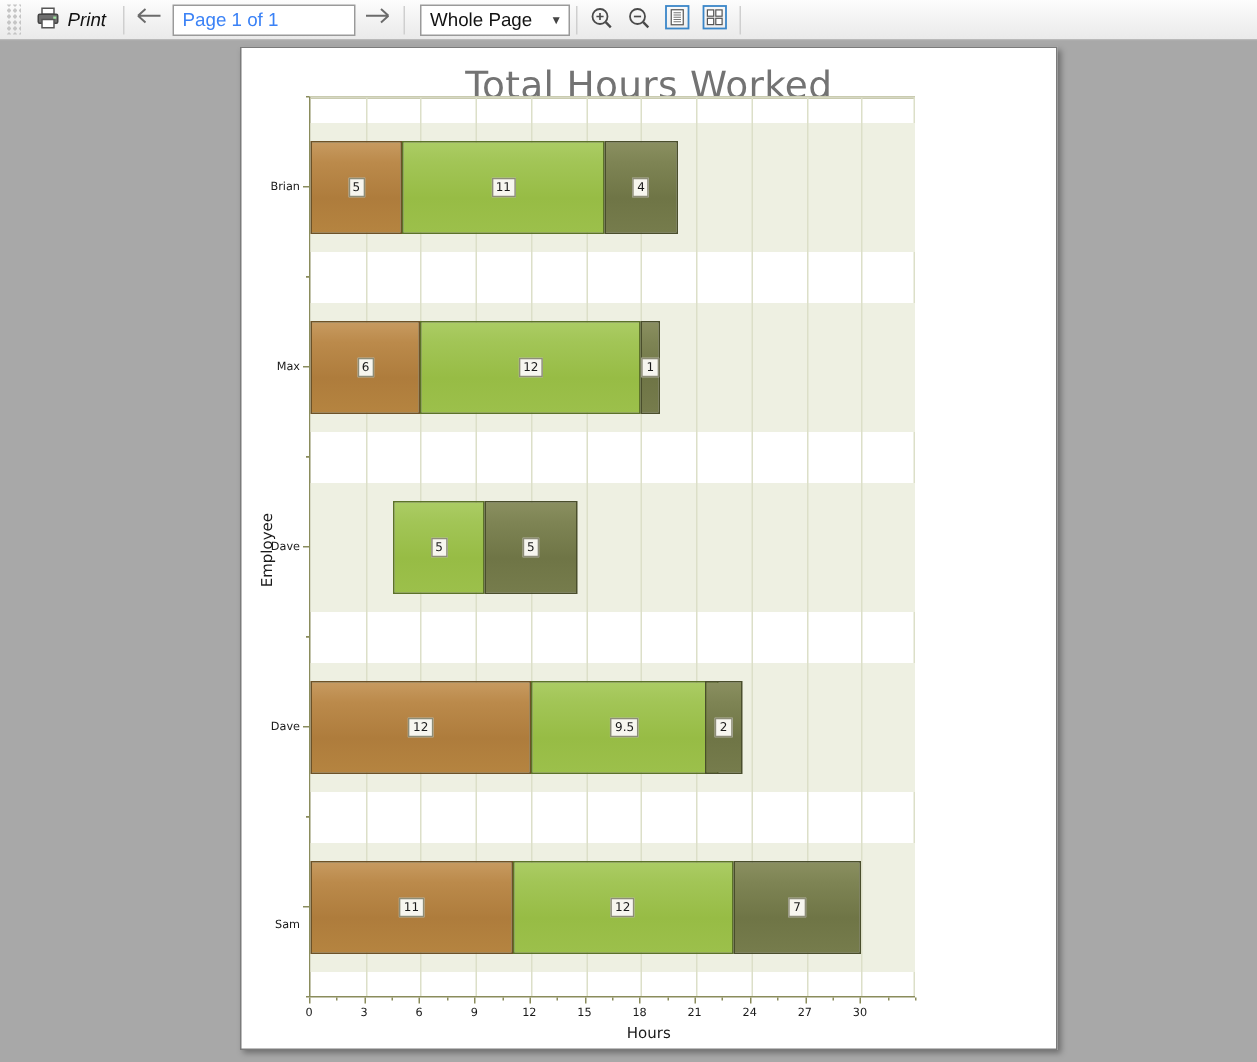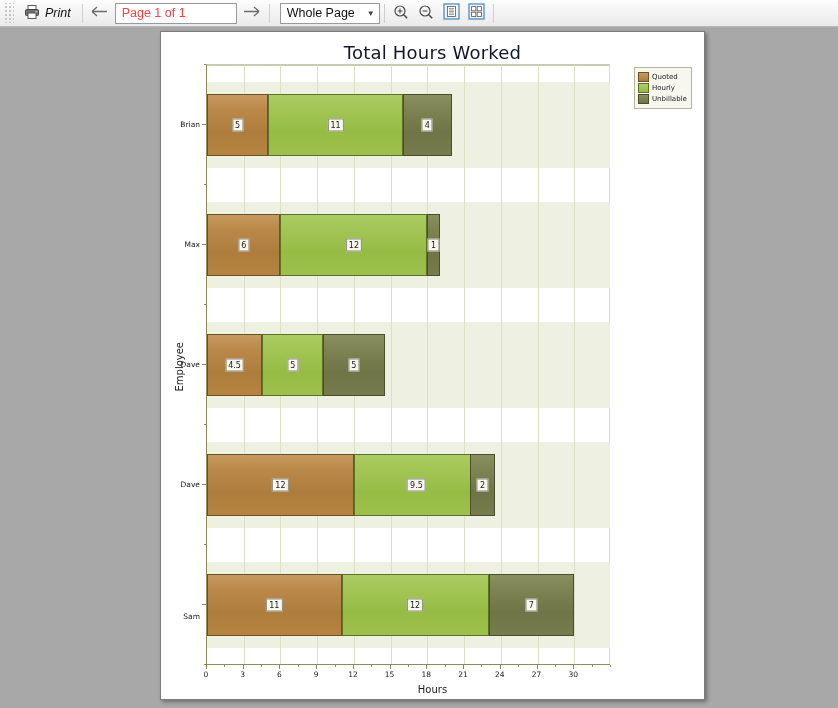--- a/index.html
+++ b/index.html
@@ -25,21 +25,21 @@
     background-size:4px 4px; background-position:0 2px; opacity:.85;}
   .tb-btn{ display:flex; align-items:center; height:23px; padding:0 6px;
     gap:5px; cursor:default; border:1px solid transparent; border-radius:2px;}
   .tb-sep{ width:1px; height:19px; background:#cfcfcf; margin:0 4px;}
   .tb-txt{ white-space:nowrap; font-size:12.5px;font-style:italic;}
   .arrow-btn{ width:26px; height:23px; display:flex; align-items:center;
     justify-content:center; font-size:16px; color:#666; }
   .pagebox{
     width:122px; height:21px; border:1px solid #9a9a9a; background:#fff;
     display:flex; align-items:center; padding-left:6px; font-size:12.5px;
-    color:#ef4444; margin:0 2px;}
+    color:#3b82f6; margin:0 2px;}
   .combobox{
     width:100px; height:21px; border:1px solid #9a9a9a; background:#fff;
     display:flex; align-items:center; justify-content:space-between;
     padding:0 4px 0 6px; font-size:12.5px; color:#111; margin-left:6px;}
   .combobox .cb-arrow{ font-size:8px; color:#444; }
   .icon-btn{ width:25px;height:23px;display:flex;align-items:center;
     justify-content:center; border:1px solid transparent; border-radius:2px;}
 
   
   #preview-canvas{
@@ -51,21 +51,21 @@
     background:#fff;
     border:1px solid #7b7b7b;
     box-shadow:2px 2px 4px rgba(0,0,0,.35);
   }
   #page-inner{ position:absolute; inset:4px; background:#fff; }
 
   
   #chart{ position:absolute; left:0; top:0; right:0; bottom:0; }
   #chart-title{
     position:absolute; left:0; right:0; top:6px; text-align:center;
-    font-size:18px; color:#0f172a; font-family:"DejaVu Sans", sans-serif;
+    font-size:25px; color:#737373; font-family:"DejaVu Sans", sans-serif;
     font-weight:400; letter-spacing:.2px;
   }
 
   
   #plot{
     position:absolute; left:41px; top:28px; width:404px; height:600px;
     background:#fff;
     border-left:1px solid #8a8c5c;
     border-top:1px solid #c9cbb0;
   }
@@ -258,23 +258,20 @@
             </div>
             <div class="bar quoted" style="left: 0px; width: 73.4545px; top: 149px; height: 62px;">
               <div class="bar-label">6</div>
             </div>
             <div class="bar hourly" style="left: 73.4545px; width: 146.909px; top: 149px; height: 62px;">
               <div class="bar-label">12</div>
             </div>
             <div class="bar unbillable" style="left: 220.364px; width: 12.2424px; top: 149px; height: 62px;">
               <div class="bar-label">1</div>
             </div>
-            <div class="bar quoted" style="left: 0px; width: 55.0909px; top: 269px; height: 62px;">
-              <div class="bar-label">4.5</div>
-            </div>
             <div class="bar hourly" style="left: 55.0909px; width: 61.2121px; top: 269px; height: 62px;">
               <div class="bar-label">5</div>
             </div>
             <div class="bar unbillable" style="left: 116.303px; width: 61.2121px; top: 269px; height: 62px;">
               <div class="bar-label">5</div>
             </div>
             <div class="bar quoted" style="left: 0px; width: 146.909px; top: 389px; height: 62px;">
               <div class="bar-label">12</div>
             </div>
             <div class="bar hourly" style="left: 146.909px; width: 125px; top: 389px; height: 62px;">
@@ -287,34 +284,20 @@
               <div class="bar-label">11</div>
             </div>
             <div class="bar hourly" style="left: 134.667px; width: 146.909px; top: 509px; height: 62px;">
               <div class="bar-label">12</div>
             </div>
             <div class="bar unbillable" style="left: 281.576px; width: 85.697px; top: 509px; height: 62px;">
               <div class="bar-label">7</div>
             </div>
           </div>
 
-        <div id="legend">
-            <div class="legend-row">
-              <span class="legend-swatch quoted"></span>
-              <span class="legend-text">Quoted</span>
-            </div>
-            <div class="legend-row">
-              <span class="legend-swatch hourly"></span>
-              <span class="legend-text">Hourly</span>
-            </div>
-            <div class="legend-row">
-              <span class="legend-swatch unbillable"></span>
-              <span class="legend-text">Unbillable</span>
-            </div>
-          </div>
 
         <div class="x-axis-title" style="top:648px;">Hours</div>
 
         <div class="y-axis-title" style="left:-16px; top:320px; width:60px;">Employee</div>
       <div class="x-axis-line" style="left: 41px; top: 628px; width: 404px;"></div>
           <div class="xtick" style="left: 41px; top: 629px;"></div>
           <div class="xtick minor" style="left: 59.3636px; top: 629px;"></div>
           <div class="xtick" style="left: 77.7273px; top: 629px;"></div>
           <div class="xtick minor" style="left: 96.0909px; top: 629px;"></div>
           <div class="xtick" style="left: 114.455px; top: 629px;"></div>

